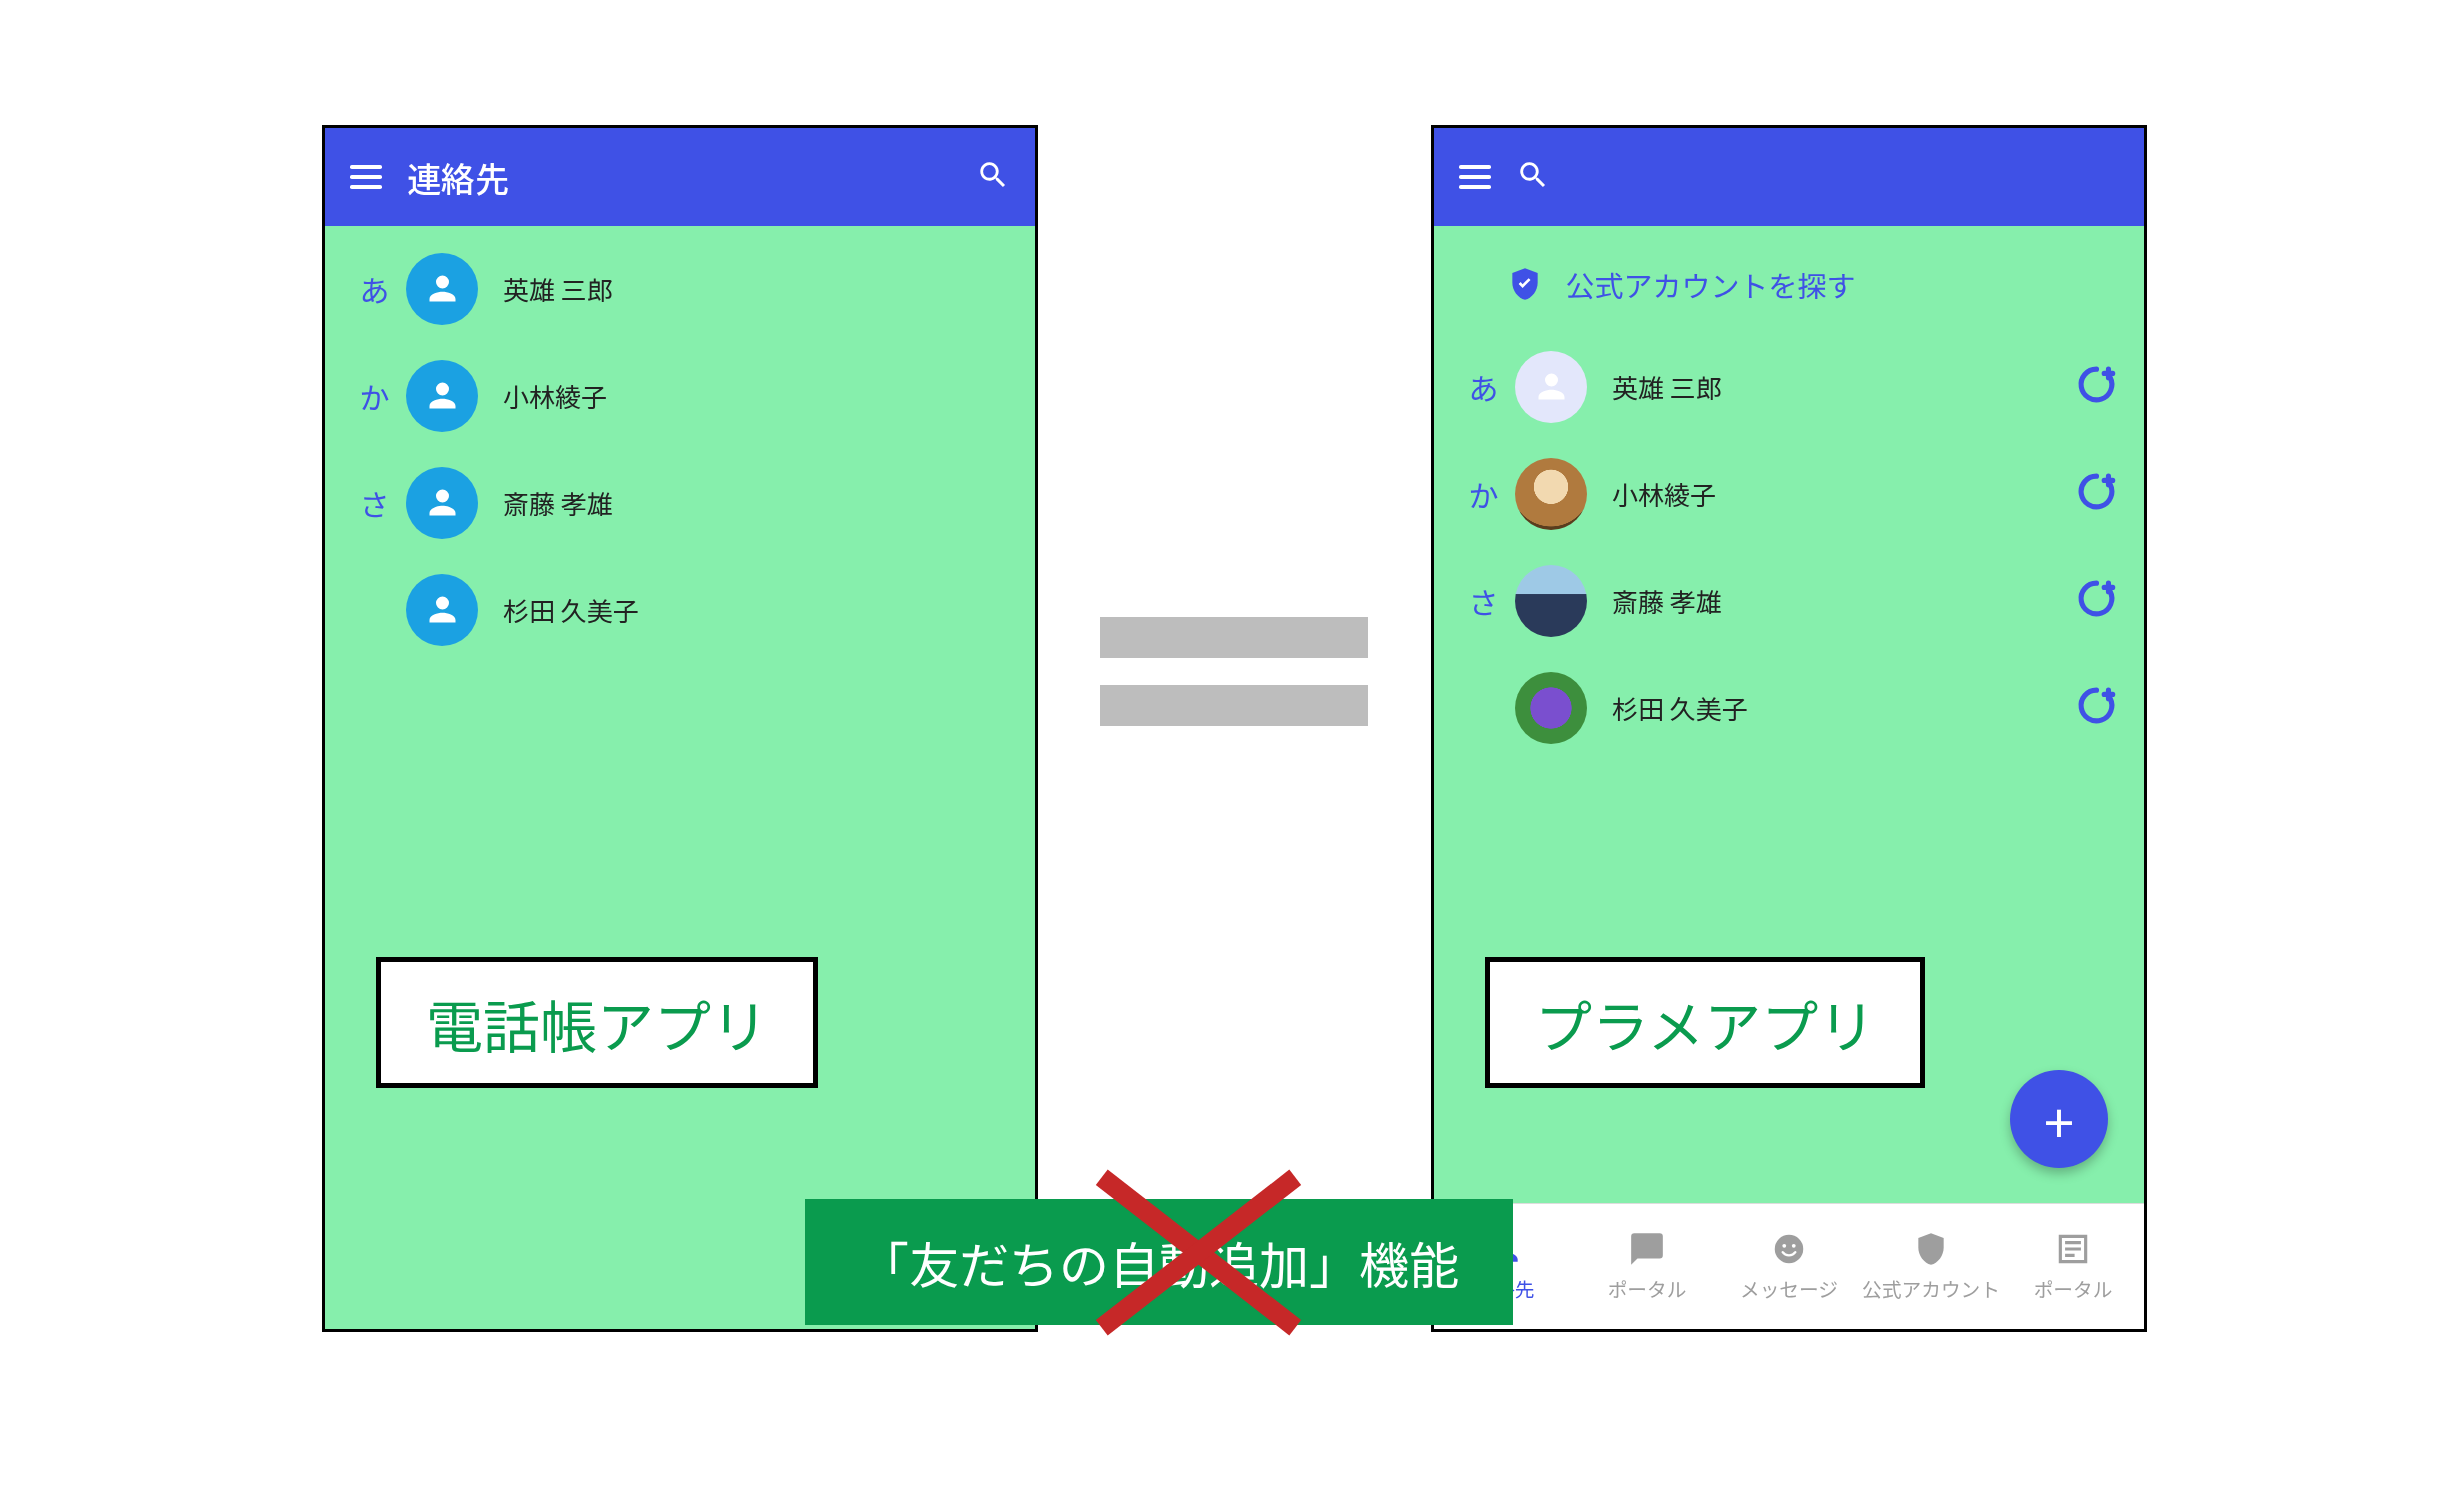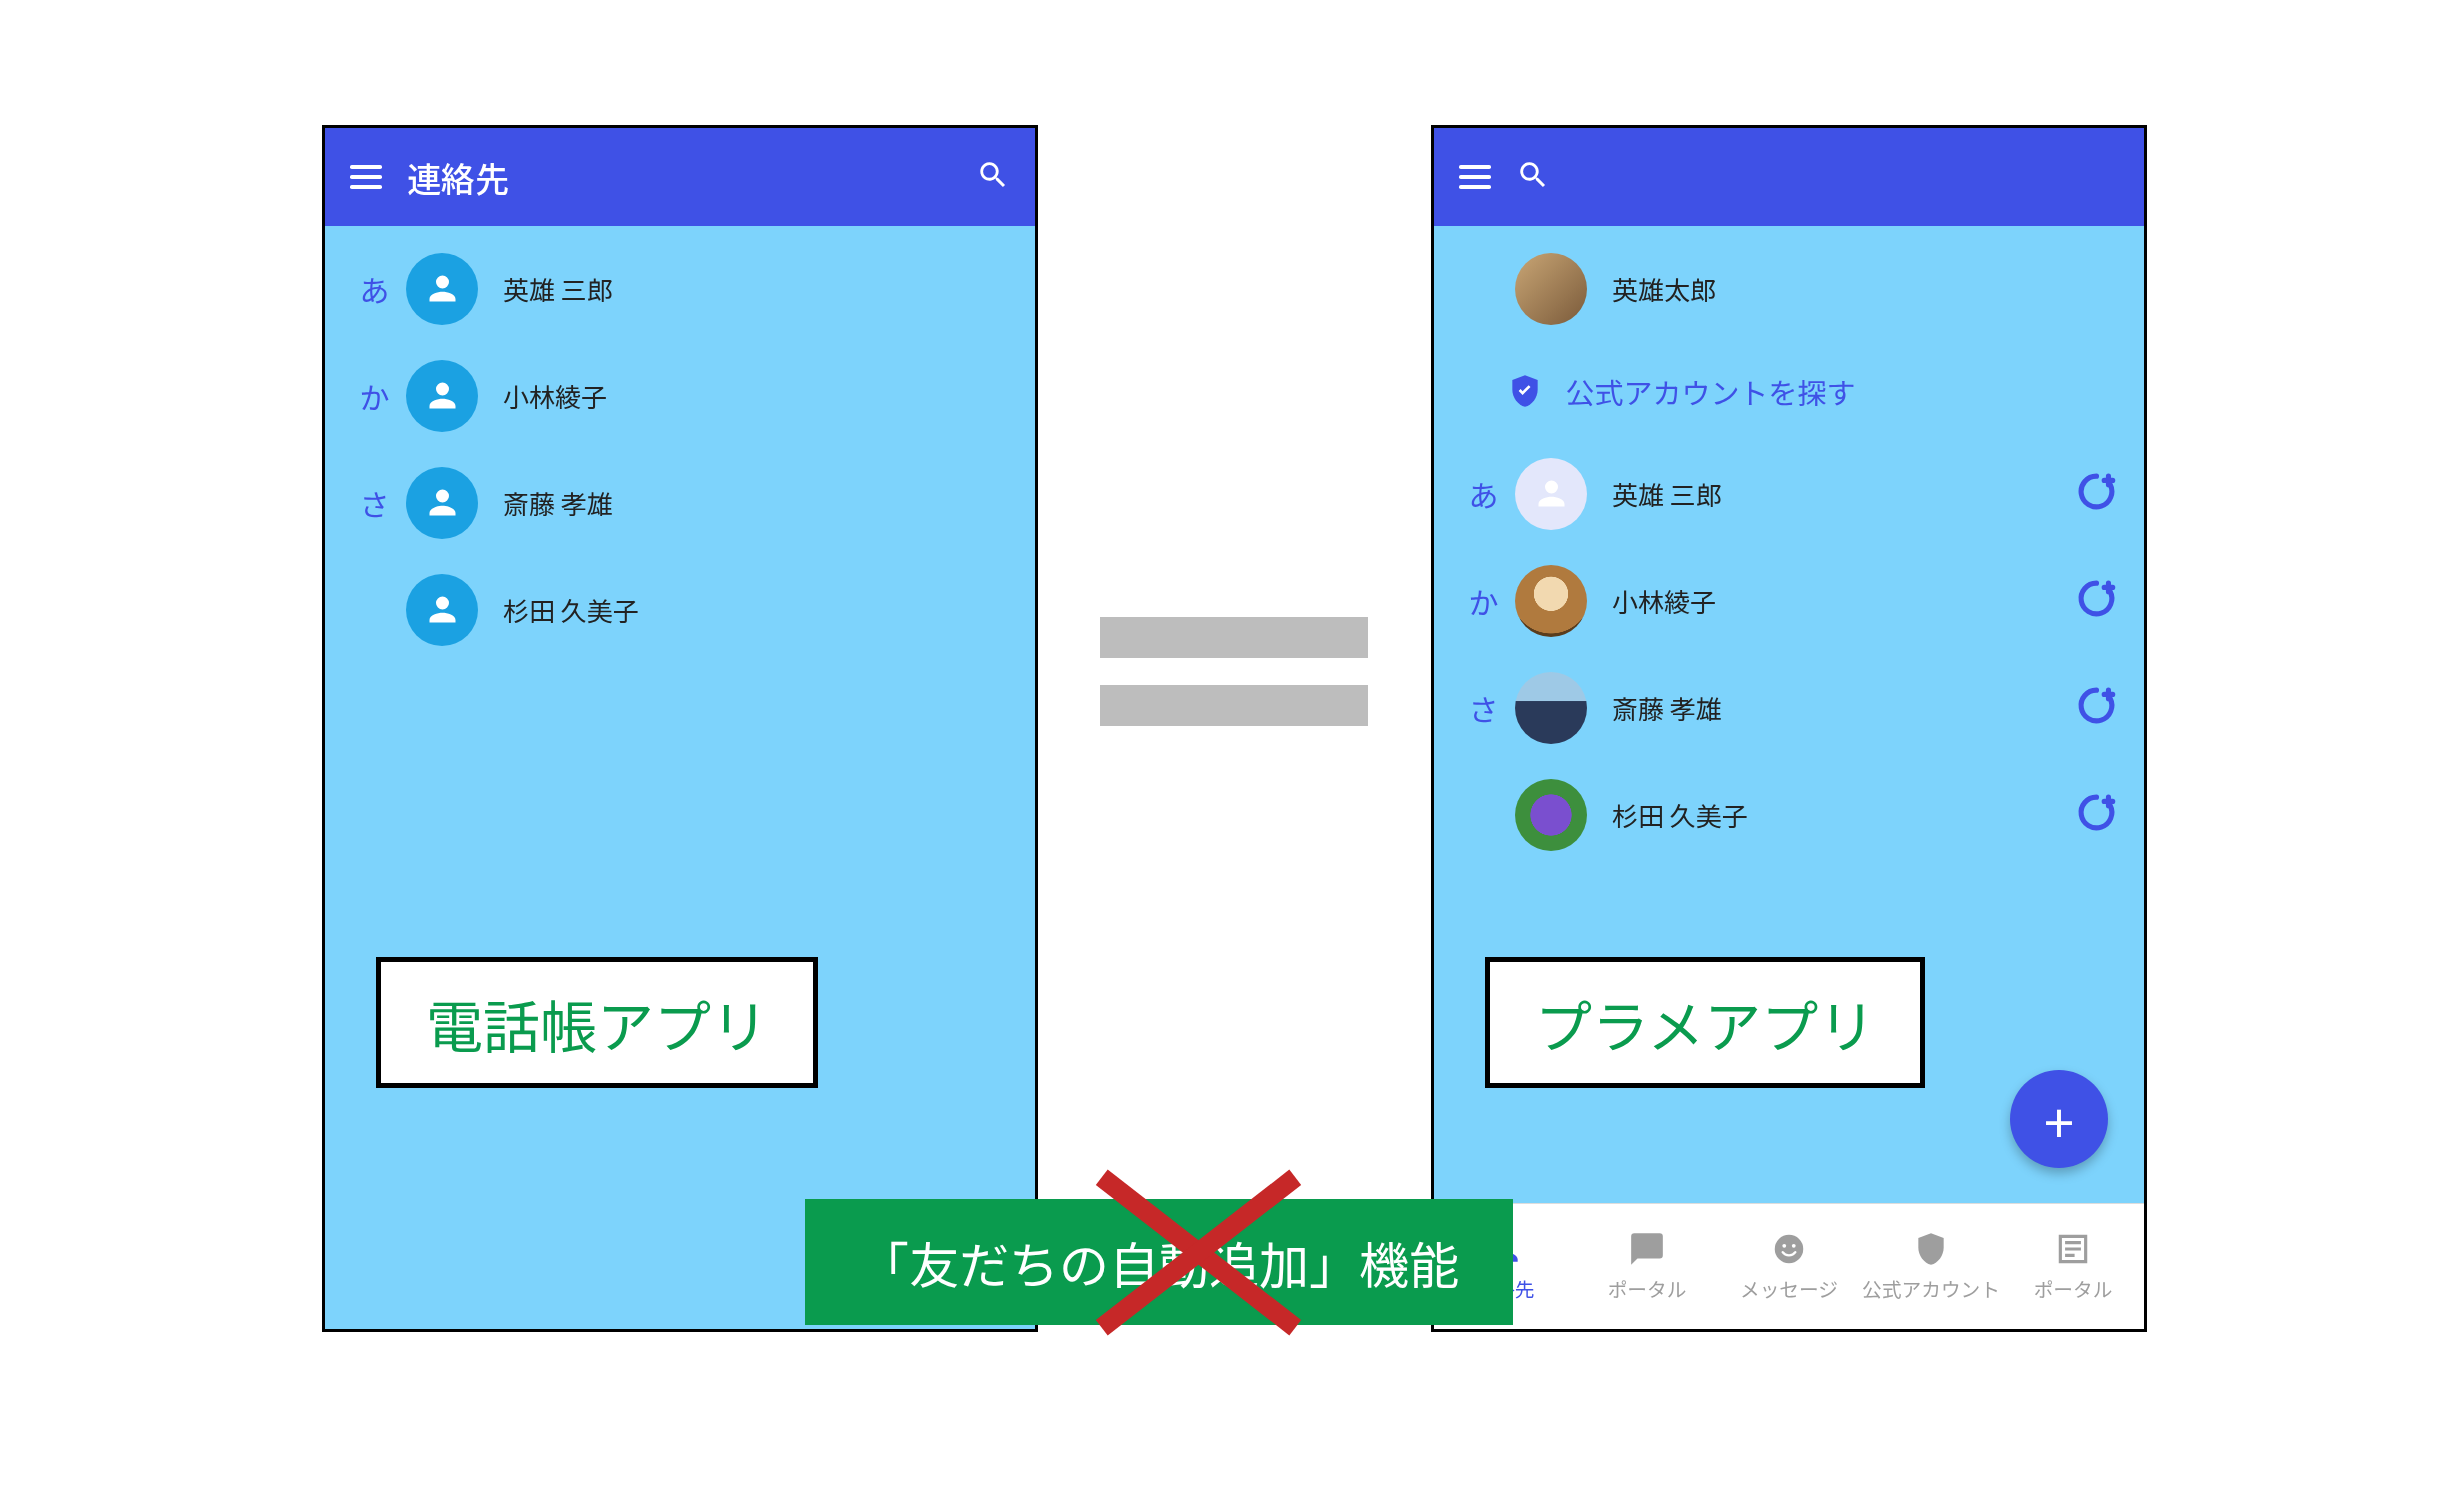--- a/index.html
+++ b/index.html
@@ -1,19 +1,19 @@
 <!DOCTYPE html>
 <html style="font-size:14.3px"><head>
 <meta charset="utf-8">
 <style>
 html,body{margin:0;padding:0;background:#fff;font-family:"Hiragino Sans","Noto Sans JP","Meiryo",sans-serif}
 .canvas{width:2462px;height:1487px;position:relative}
 
 
-.phone{position:absolute;width:716px;height:1207px;border:3.6px solid #000;background:#7dd3fc;box-sizing:border-box;overflow:hidden}
+.phone{position:absolute;width:716px;height:1207px;border:3.6px solid #000;background:#86efac;box-sizing:border-box;overflow:hidden}
 .phone-left{left:322px;top:125px}
 .phone-right{left:1431px;top:125px}
 
 .appbar{height:98px;background:#3F51E6;color:#fff;display:flex;align-items:center;padding:0 25px;gap:25px}
 .appbar .title{font-size:34px;font-weight:500;flex:1}
 .hamburger{width:32px;display:flex;flex-direction:column;gap:6.3px}
 .hamburger span{height:3.6px;background:#fff;border-radius:1.8px}
 .search-icon svg{width:34px;height:34px;fill:#fff}
 .chev{margin-left:10.7px;font-size:23px}
 
@@ -124,27 +124,20 @@
         </div>
       <div class="search-icon">
         <svg viewBox="0 0 24 24">
             <path d="M15.5 14h-.79l-.28-.27a6.5 6.5 0 1 0-.7.7l.27.28v.79l5 5L20.49 19l-5-5zm-6 0a4.5 4.5 0 1 1 0-9 4.5 4.5 0 0 1 0 9z"></path>
           </svg>
       </div>
     </div>
 
     <div class="list">
 
-      <div class="row">
-        <div class="index"></div>
-        <div class="avatar avatar-img">
-            <div class="inner" style="background:linear-gradient(135deg,#c9a675,#7a5a3a)"></div>
-          </div>
-        <div class="name">英雄太郎</div>
-      </div>
 
       <div class="shield-row">
         <svg viewBox="0 0 24 24">
             <path fill="#3F51E6" d="M12 2 4 5v6c0 5 3.4 9.7 8 11 4.6-1.3 8-6 8-11V5l-8-3z"></path>
             <path fill="#fff" d="m10.5 14.5-2.5-2.5 1.2-1.2 1.3 1.3 3.8-3.8 1.2 1.2z"></path>
           </svg>
         <div class="label">公式アカウントを探す</div>
       </div>
 
       <div class="row">

